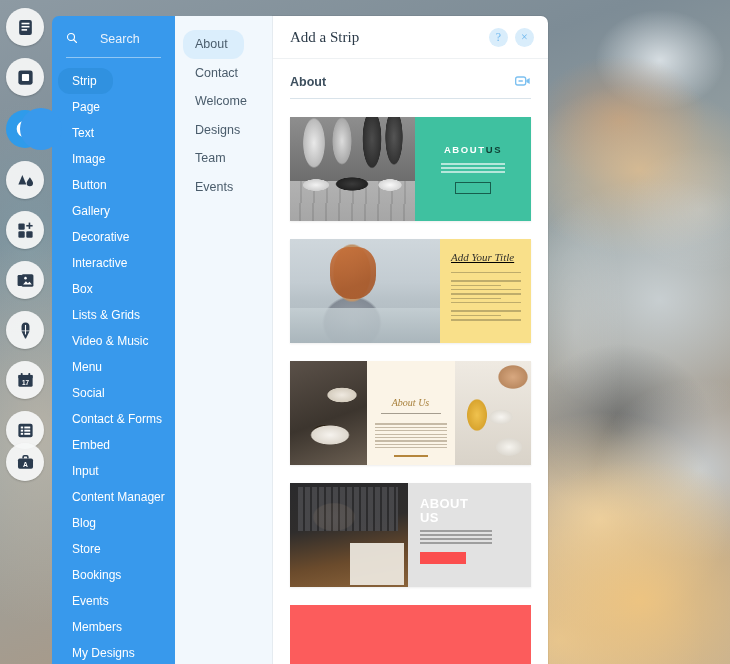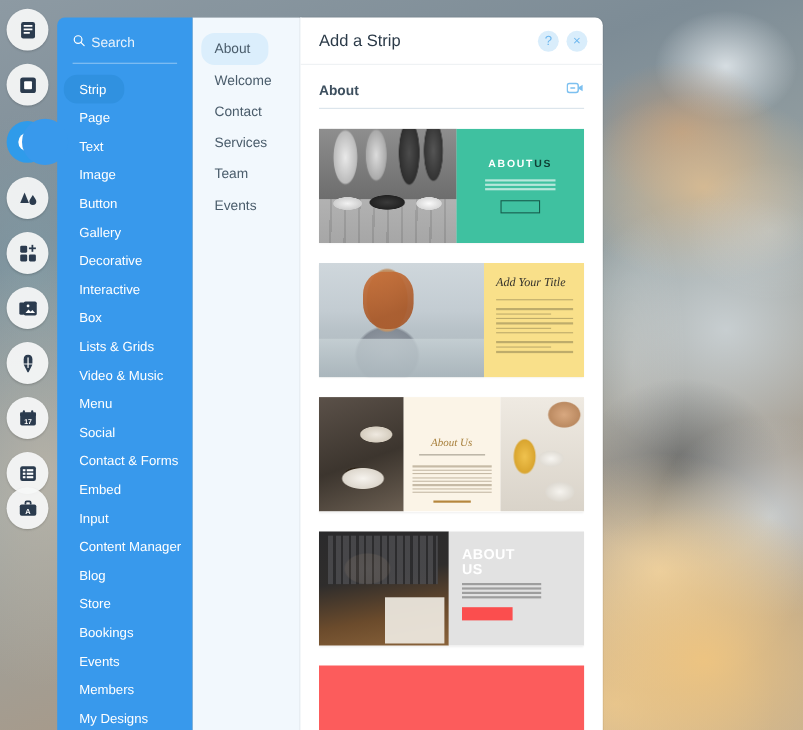--- a/index.html
+++ b/index.html
@@ -60,21 +60,21 @@
   
   #cat-panel {
     position: absolute; left: 52px; top: 16px;
     width: 123px; height: 648px;
     background: #3899ec;
     border-top-left-radius: 7px;
     z-index: 4;
     overflow: hidden;
   }
   #search-row {
-    display: flex; align-items: center; gap: 5px;
+    display: flex; align-items: center; gap: 22px;
     margin: 14px 14px 0 14px; padding-bottom: 9px;
     border-bottom: 1px solid rgba(255,255,255,.45);
   }
   #search-row .mag { flex: none; }
   #search-input {
     border: none; background: transparent; outline: none;
     color: #ffffff; font-size: 12.5px;
     font-family: "Liberation Sans", sans-serif;
     width: 80px; padding: 0;
   }
@@ -121,20 +121,21 @@
     background: #ffffff;
     border-top-right-radius: 7px;
     z-index: 3;
     box-shadow: 0 0 0 1px rgba(0,0,0,.05);
     overflow: hidden;
   }
   #dialog-header {
     height: 42px; display: flex; align-items: center;
     padding: 0 14px 0 17px;
     border-bottom: 1px solid #eef1f3;
+    font-family: Liberation Serif, serif;
   }
   #dialog-title {
     font-size: 15px; color: #2b3a48; flex: 1;
   }
   .round-btn {
     width: 19px; height: 19px; border-radius: 50%;
     background: #d9edfb; color: #6cb6ee;
     display: flex; align-items: center; justify-content: center;
     font-size: 12px; margin-left: 7px; line-height: 1;
   }
@@ -204,21 +205,21 @@
   .t2-photo::before{
     content:""; position:absolute; left:40px; top:8px; width:46px; height:52px;
     border-radius:40% 40% 45% 45%;
     background: linear-gradient(160deg,#c8713a,#a85a2c 70%);
     opacity:.92;
   }
   .t2-photo::after{
     content:""; position:absolute; left:0; right:0; bottom:0; height:34%;
     background: linear-gradient(180deg, rgba(200,210,214,.75), rgba(170,182,188,.95));
   }
-  .t2-right{ flex:1; background:#f9e08a; padding:12px 10px 0 11px; }
+  .t2-right{ flex:1; background:#f9e08a; padding:12px 10px 0 11px;text-decoration:underline; }
   .t2-h{ font-family:"Liberation Serif", serif; font-style:italic; font-size:11px; color:#33312c; line-height:1.25; }
   .t2-lines i{ display:block; height:1.4px; background:rgba(80,74,50,.35); margin:3px 0; }
   .t2-lines i:nth-child(3n){ width:72%; }
 
   
   .t3-left{
     width:82px; height:100%;
     background:
       radial-gradient(ellipse 26px 13px at 40px 74px, #f6f3ee, #ddd7cd 70%, rgba(0,0,0,0) 76%),
       radial-gradient(ellipse 20px 10px at 52px 34px, #efe9e0, #d5cdbf 70%, rgba(0,0,0,0) 76%),
@@ -400,21 +401,21 @@
         <line x1="15" y1="15" x2="21" y2="21" stroke="#ffffff" stroke-width="2.2" stroke-linecap="round"></line>
       </svg>
     </span>
     <input id="search-input" type="text" placeholder="Search" style="">
   </div>
 
   <ul class="cat-list" id="cat-list"><li class="cat-item selected">Strip</li><li class="cat-item">Page</li><li class="cat-item">Text</li><li class="cat-item">Image</li><li class="cat-item">Button</li><li class="cat-item">Gallery</li><li class="cat-item">Decorative</li><li class="cat-item">Interactive</li><li class="cat-item">Box</li><li class="cat-item">Lists &amp; Grids</li><li class="cat-item">Video &amp; Music</li><li class="cat-item">Menu</li><li class="cat-item">Social</li><li class="cat-item">Contact &amp; Forms</li><li class="cat-item">Embed</li><li class="cat-item">Input</li><li class="cat-item">Content Manager</li><li class="cat-item">Blog</li><li class="cat-item">Store</li><li class="cat-item">Bookings</li><li class="cat-item">Events</li><li class="cat-item">Members</li><li class="cat-item">My Designs</li></ul>
 </div>
 
 <div id="sub-panel">
-  <ul class="sub-list" id="sub-list"><li class="sub-item selected">About</li><li class="sub-item">Welcome</li><li class="sub-item">Contact</li><li class="sub-item">Services</li><li class="sub-item">Team</li><li class="sub-item">Events</li></ul>
+  <ul class="sub-list" id="sub-list"><li class="sub-item selected">About</li><li class="sub-item">Contact</li><li class="sub-item">Welcome</li><li class="sub-item">Designs</li><li class="sub-item">Team</li><li class="sub-item">Events</li></ul>
 </div>
 
 <div id="dialog">
 
   <div id="dialog-header">
     <span id="dialog-title">Add a Strip</span>
     <span class="round-btn">?</span>
     <span class="round-btn">×</span>
   </div>
 

